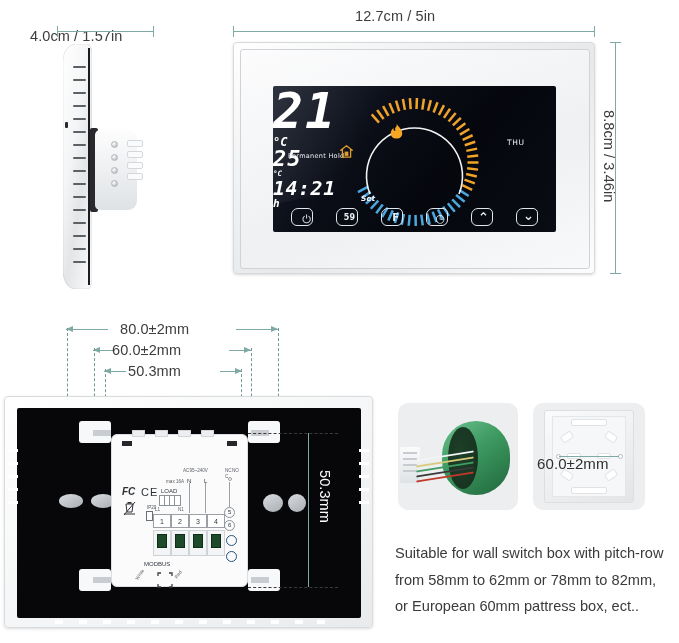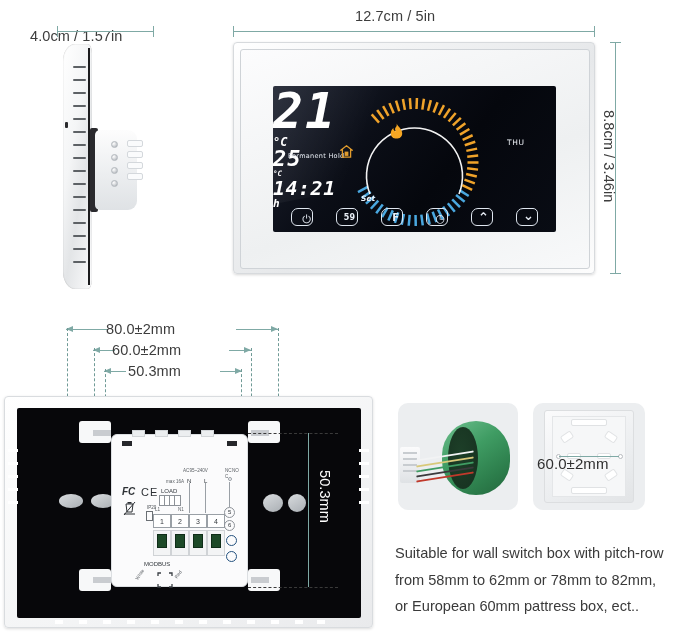--- a/index.html
+++ b/index.html
@@ -285,21 +285,21 @@
       <div class="touch-btn" style="left:225px;top:0;">
         <span class="tb-glyph" style="font-size:13px;bottom:4px;right:3px;font-weight:700;">⌄</span>
       </div>
     </div>
   </div>
 </div>
 
 <div class="abs" style="left:66px;top:322px;width:212px;height:14px;">
   <div class="abs dim-line" style="left:0;top:7px;width:42px;height:1px;"></div>
   <div class="abs dim-line" style="right:0;top:7px;width:42px;height:1px;"></div>
-  <div class="abs dim-label" style="left:40px;top:-1px;">80.0±2mm</div>
+  <div class="abs dim-label" style="left:54px;top:-1px;">80.0±2mm</div>
   <svg width="212" height="14" style="position:absolute;left:0;top:0;">
     <path d="M0 7 L7 4 L7 10 Z" fill="#7fa9a5"></path>
       <path d="M212 7 L205 4 L205 10 Z" fill="#7fa9a5"></path>
   </svg>
 </div>
 <div class="abs" style="left:93px;top:343px;width:158px;height:14px;">
   <div class="abs dim-line" style="left:0;top:7px;width:22px;height:1px;"></div>
   <div class="abs dim-line" style="right:0;top:7px;width:22px;height:1px;"></div>
   <div class="abs dim-label" style="left:19px;top:-1px;">60.0±2mm</div>
   <svg width="158" height="14" style="position:absolute;left:0;top:0;">

